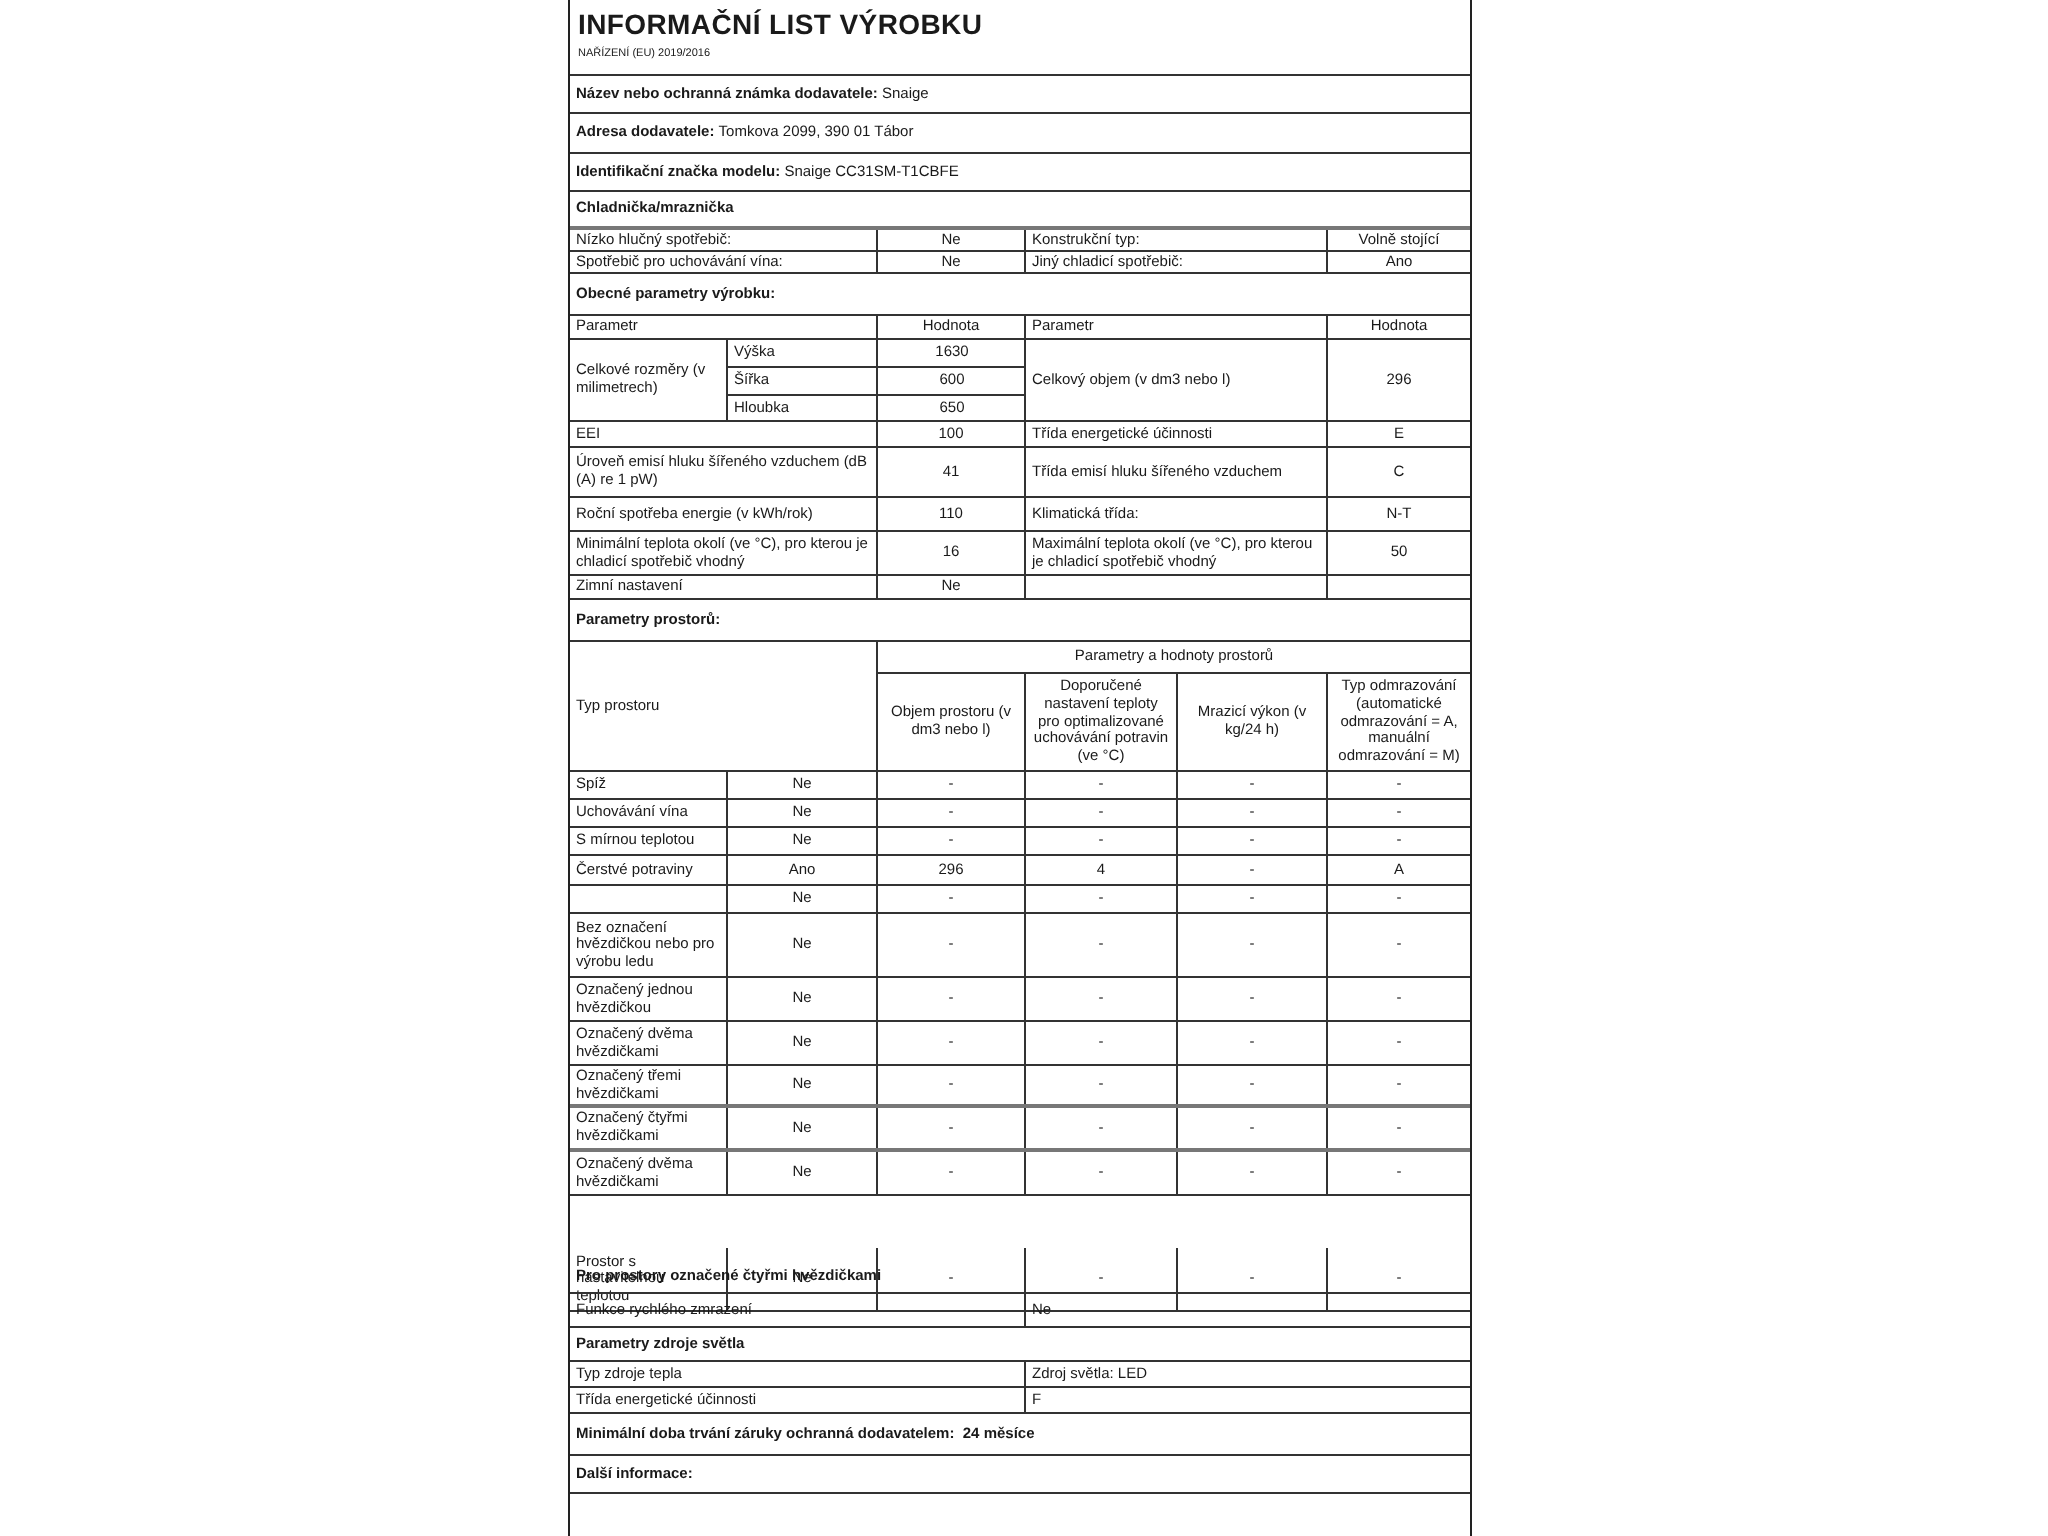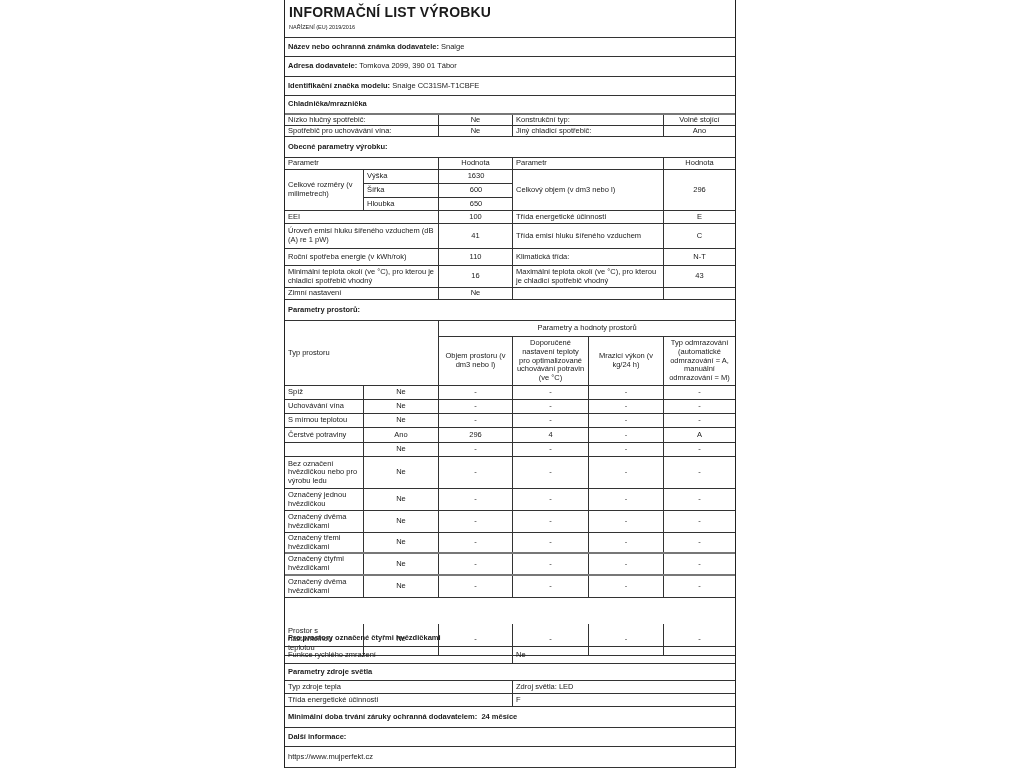--- a/index.html
+++ b/index.html
@@ -105,21 +105,21 @@
   <div class="row" style="top:249px;height:17px;">
     <div class="cell" style="left:0;width:153px;">Roční spotřeba energie (v kWh/rok)</div>
     <div class="cell vl c" style="left:153px;width:74px;">110</div>
     <div class="cell vl" style="left:227px;width:151px;">Klimatická třída:</div>
     <div class="cell vl c" style="left:378px;right:0;">N-T</div>
   </div>
   <div class="row" style="top:266px;height:22px;">
     <div class="cell" style="left:0;width:153px;">Minimální teplota okolí (ve °C), pro kterou je chladicí spotřebič vhodný</div>
     <div class="cell vl c" style="left:153px;width:74px;">16</div>
     <div class="cell vl" style="left:227px;width:151px;">Maximální teplota okolí (ve °C), pro kterou je chladicí spotřebič vhodný</div>
-    <div class="cell vl c" style="left:378px;right:0;">43</div>
+    <div class="cell vl c" style="left:378px;right:0;">50</div>
   </div>
   <div class="row" style="top:288px;height:12px;">
     <div class="cell" style="left:0;width:153px;">Zimní nastavení</div>
     <div class="cell vl c" style="left:153px;width:74px;">Ne</div>
     <div class="cell vl" style="left:227px;width:151px;"></div>
     <div class="cell vl c" style="left:378px;right:0;"></div>
   </div>
 
   <div class="row" style="top:300px;height:21px;">
     <div class="cell sec" style="left:0;right:0;">Parametry prostorů:</div>
@@ -253,16 +253,13 @@
   </div>
   <div class="row" style="top:707px;height:21px;">
     <div class="cell b" style="left:0;right:0;">
       <span>Minimální doba trvání záruky ochranná dodavatelem:</span>&nbsp;&nbsp;
       <span>24 měsíce</span>
     </div>
   </div>
   <div class="row" style="top:728px;height:19px;">
     <div class="cell sec" style="left:0;right:0;">Další informace:</div>
   </div>
-  <div class="row" style="top:747px;height:21px;">
-    <div class="cell" style="left:0;right:0;">https://www.mujperfekt.cz</div>
-  </div>
 </div>
 
 </body></html>

